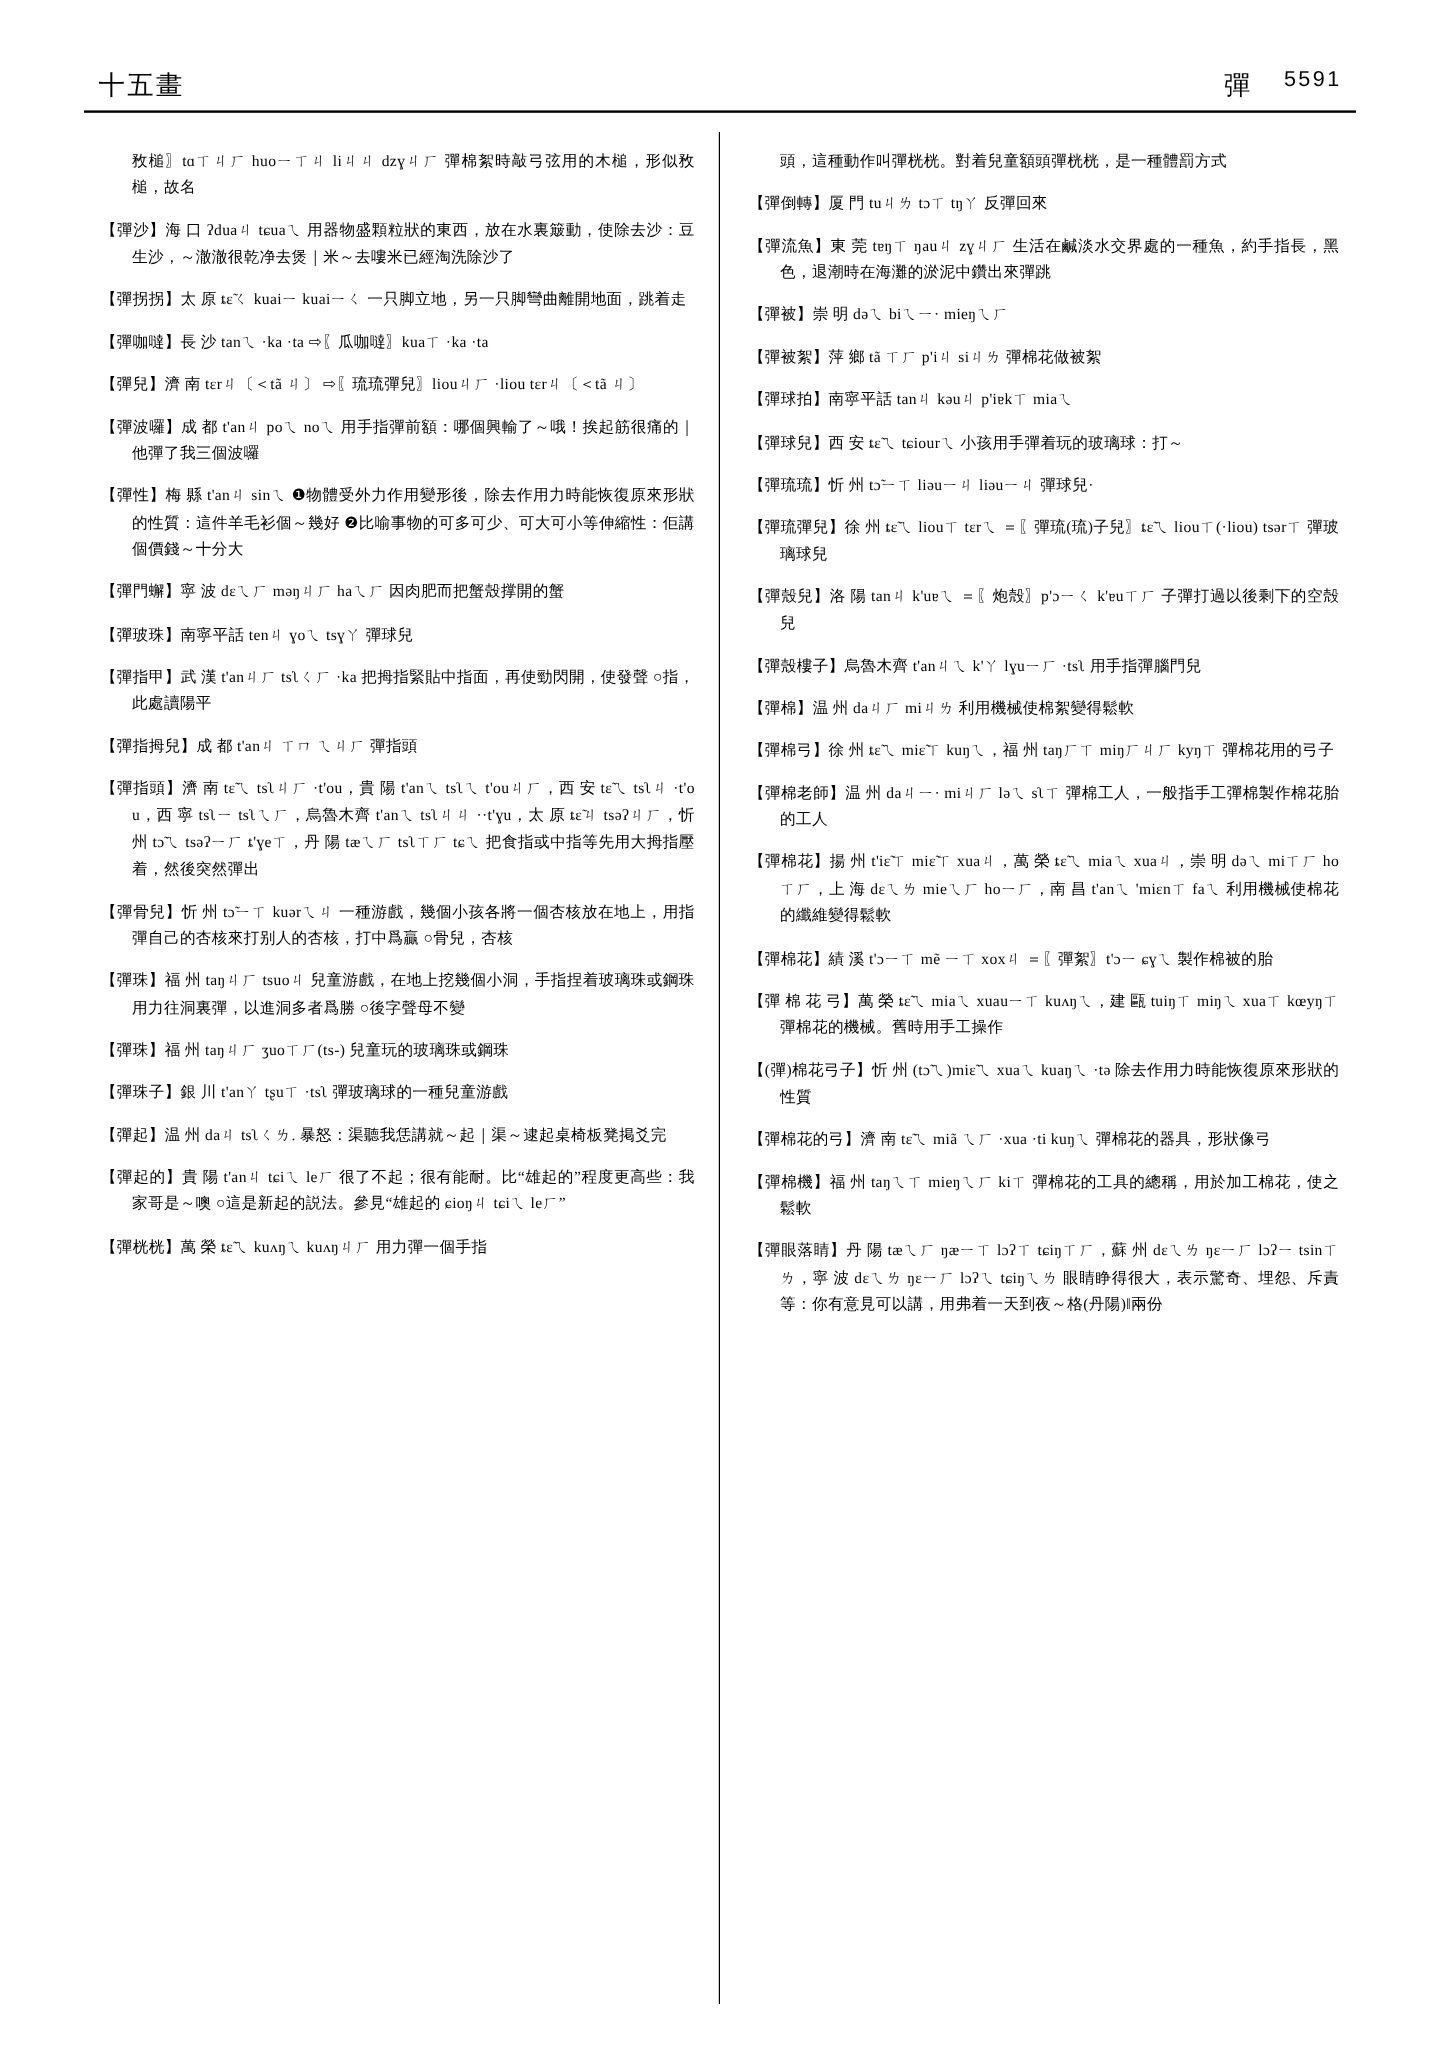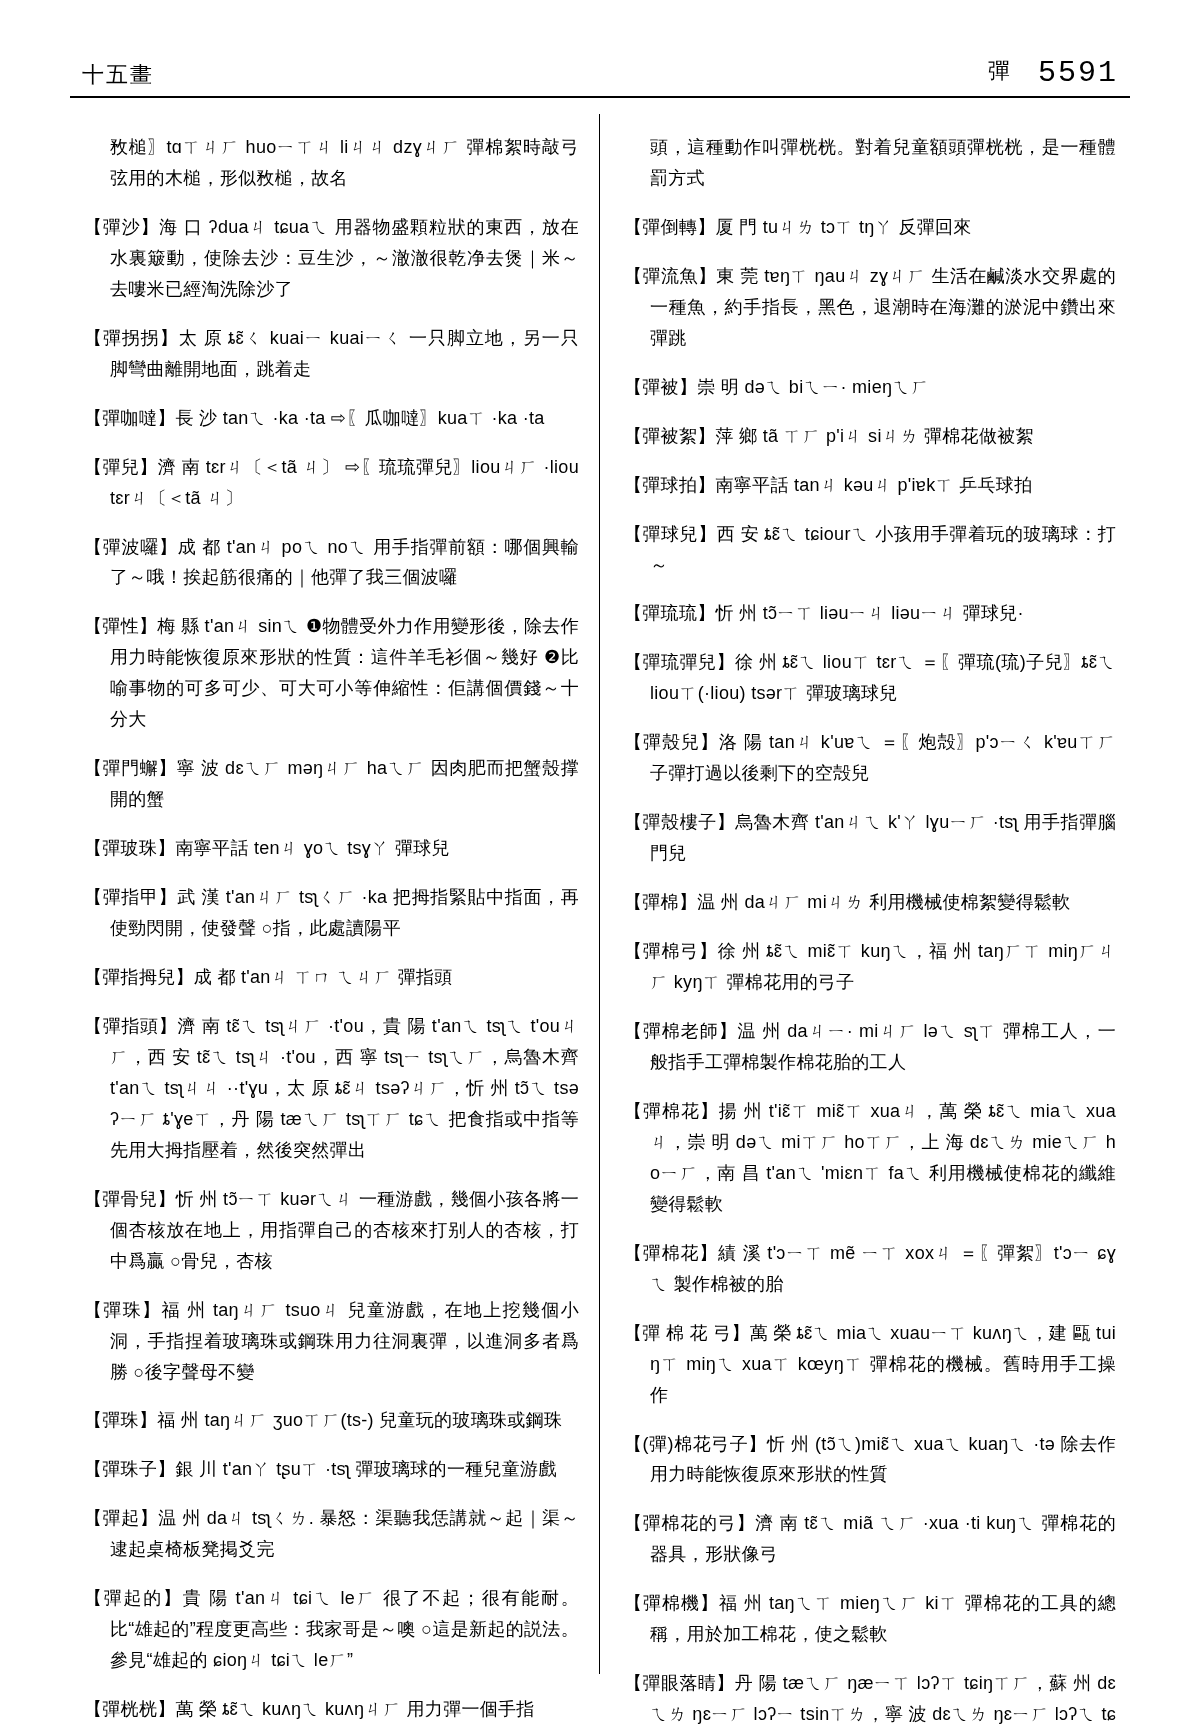--- a/index.html
+++ b/index.html
@@ -30,22 +30,22 @@
     font-size: 22px;
     padding: 0 12px 6px 12px;
     border-bottom: 2px solid #000;
     letter-spacing: 2px;
   }
   .header .right {
     display: flex;
     gap: 26px;
   }
   .header .pagenum {
-    font-family: Liberation Mono, monospace;
-    font-size: 30px;
+    font-family: Liberation Sans, sans-serif;
+    font-size: 18px;
   }
   .columns {
     display: flex;
     margin-top: 16px;
     height: 1560px;
   }
   .col {
     width: 50%;
     box-sizing: border-box;
     padding: 0 14px;
@@ -65,22 +65,22 @@
     text-indent: 0;
     padding-left: 26px;
     text-indent: -26px;
     word-break: break-all;
   }
   .entry.cont {
     padding-left: 26px;
     text-indent: 0;
   }
   .ipa {
-    font-family: Liberation Sans, sans-serif;
-    font-size: 18px;
+    font-family: Liberation Serif, serif;
+    font-size: 13px;
     letter-spacing: 0.3px;
   }
 </style>
 </head>
 <body>
 
 <div class="page">
 
   <div class="header">
     <span>十五畫</span>
@@ -111,21 +111,21 @@
       <p class="entry ipa">【彈起】温 州 daㄐ tsʅㄑㄌ. 暴怒：渠聽我恁講就～起｜渠～逮起桌椅板凳掲爻完</p>
       <p class="entry ipa">【彈起的】貴 陽 t'anㄐ tɕiㄟ leㄏ 很了不起；很有能耐。比“雄起的”程度更高些：我家哥是～噢 ○這是新起的説法。參見“雄起的 ɕioŋㄐ tɕiㄟ leㄏ”</p>
       <p class="entry ipa">【彈桄桄】萬 榮 ȶɛ̃ㄟ kuʌŋㄟ kuʌŋㄐㄏ 用力彈一個手指</p>
     </div>
     <div class="col right">
       <p class="entry cont ipa">頭，這種動作叫彈桄桄。對着兒童額頭彈桄桄，是一種體罰方式</p>
       <p class="entry ipa">【彈倒轉】厦 門 tuㄐㄌ tɔㄒ tŋㄚ 反彈回來</p>
       <p class="entry ipa">【彈流魚】東 莞 tɐŋㄒ ŋauㄐ zɣㄐㄏ 生活在鹹淡水交界處的一種魚，約手指長，黑色，退潮時在海灘的淤泥中鑽出來彈跳</p>
       <p class="entry ipa">【彈被】崇 明 dəㄟ biㄟㄧ· mieŋㄟㄏ</p>
       <p class="entry ipa">【彈被絮】萍 鄉 tã ㄒㄏ p'iㄐ siㄐㄌ 彈棉花做被絮</p>
-      <p class="entry ipa">【彈球拍】南寧平話 tanㄐ kəuㄐ p'iɐkㄒ 乒乓球拍</p>
+      <p class="entry ipa">【彈球拍】南寧平話 tanㄐ kəuㄐ p'iɐkㄒ miaㄟ</p>
       <p class="entry ipa">【彈球兒】西 安 ȶɛ̃ㄟ tɕiourㄟ 小孩用手彈着玩的玻璃球：打～</p>
       <p class="entry ipa">【彈琉琉】忻 州 tɔ̃ㄧㄒ liəuㄧㄐ liəuㄧㄐ 彈球兒·</p>
       <p class="entry ipa">【彈琉彈兒】徐 州 ȶɛ̃ㄟ liouㄒ tɛrㄟ ＝〖彈琉(琉)子兒〗ȶɛ̃ㄟ liouㄒ(·liou) tsərㄒ 彈玻璃球兒</p>
       <p class="entry ipa">【彈殼兒】洛 陽 tanㄐ k'uɐㄟ ＝〖炮殻〗p'ɔㄧㄑ k'ɐuㄒㄏ 子彈打過以後剩下的空殻兒</p>
       <p class="entry ipa">【彈殼樓子】烏魯木齊 t'anㄐㄟ k'ㄚ lɣuㄧㄏ ·tsʅ 用手指彈腦門兒</p>
       <p class="entry ipa">【彈棉】温 州 daㄐㄏ miㄐㄌ 利用機械使棉絮變得鬆軟</p>
       <p class="entry ipa">【彈棉弓】徐 州 ȶɛ̃ㄟ miɛ̃ㄒ kuŋㄟ，福 州 taŋㄏㄒ miŋㄏㄐㄏ kyŋㄒ 彈棉花用的弓子</p>
       <p class="entry ipa">【彈棉老師】温 州 daㄐㄧ· miㄐㄏ ləㄟ sʅㄒ 彈棉工人，一般指手工彈棉製作棉花胎的工人</p>
       <p class="entry ipa">【彈棉花】揚 州 t'iɛ̃ㄒ miɛ̃ㄒ xuaㄐ，萬 榮 ȶɛ̃ㄟ miaㄟ xuaㄐ，崇 明 dəㄟ miㄒㄏ hoㄒㄏ，上 海 dɛㄟㄌ mieㄟㄏ hoㄧㄏ，南 昌 t'anㄟ 'miɛnㄒ faㄟ 利用機械使棉花的纖維變得鬆軟</p>
       <p class="entry ipa">【彈棉花】績 溪 t'ɔㄧㄒ mẽ ㄧㄒ xoxㄐ ＝〖彈絮〗t'ɔㄧ ɕɣㄟ 製作棉被的胎</p>

